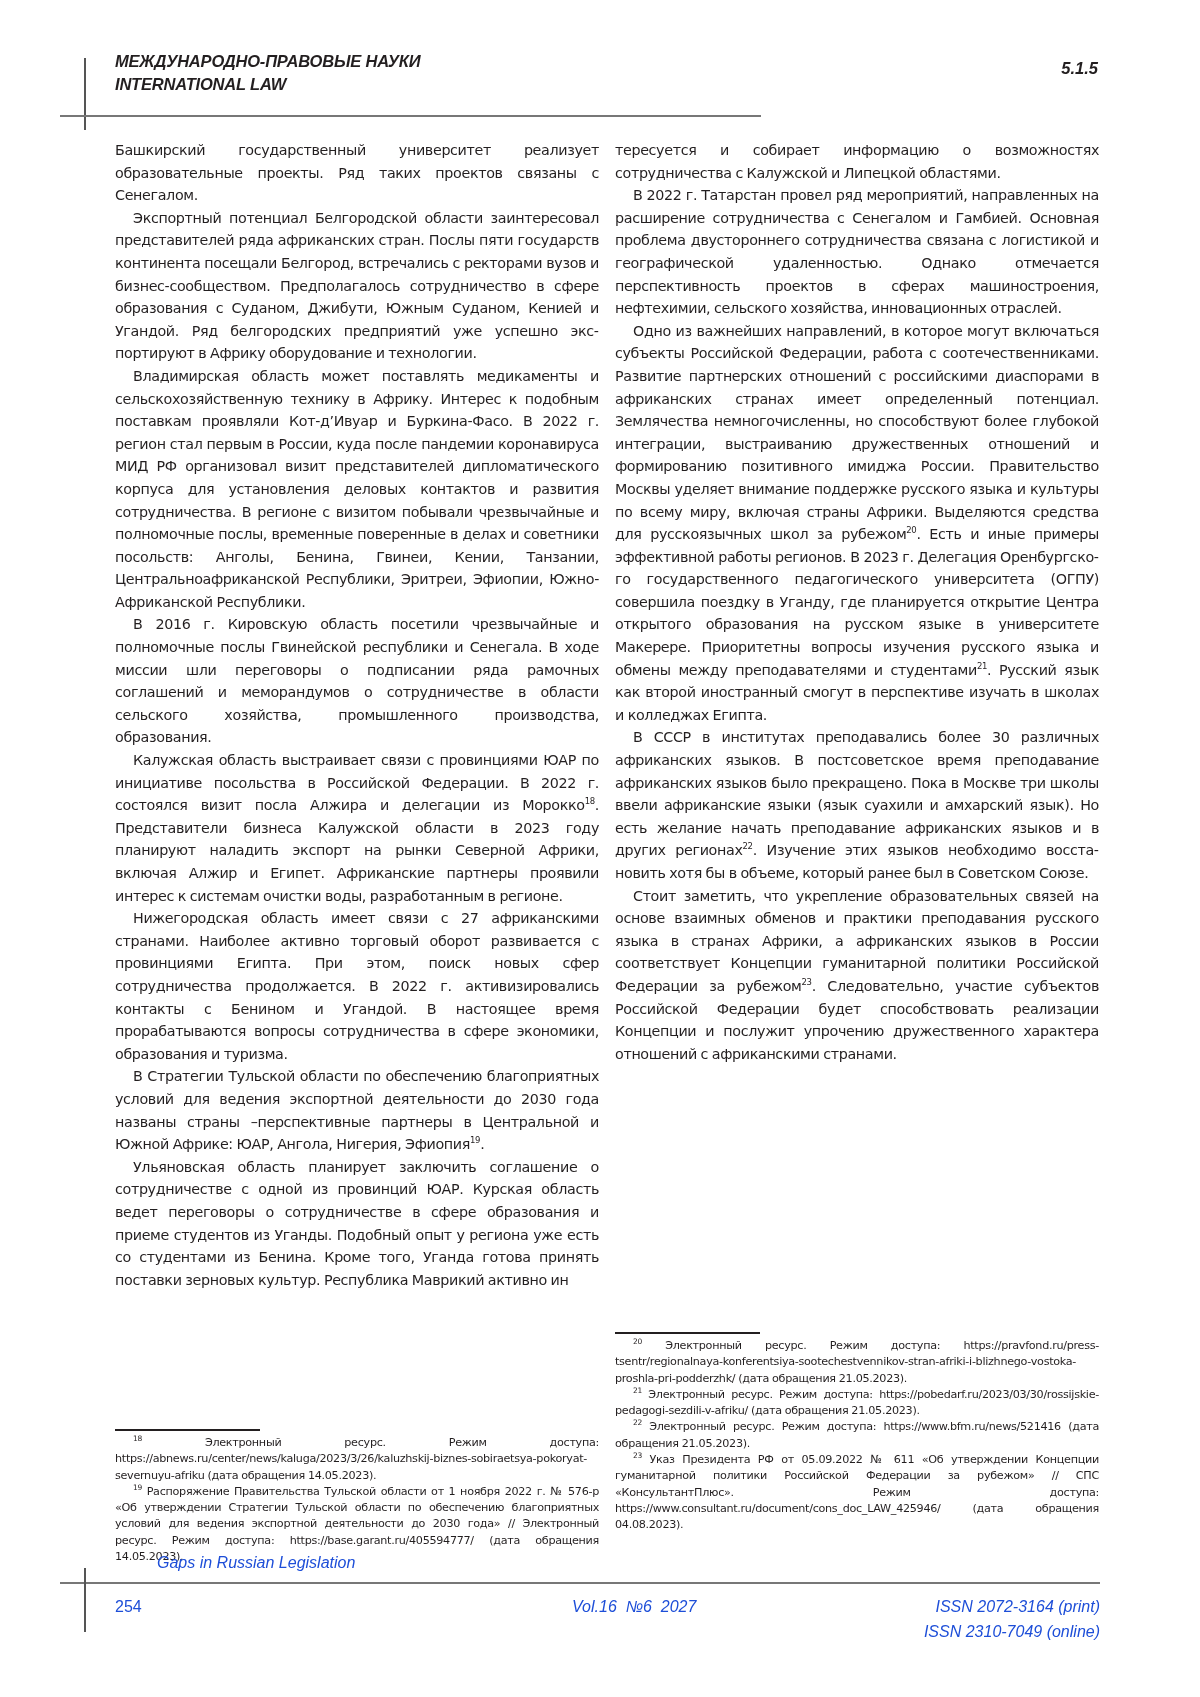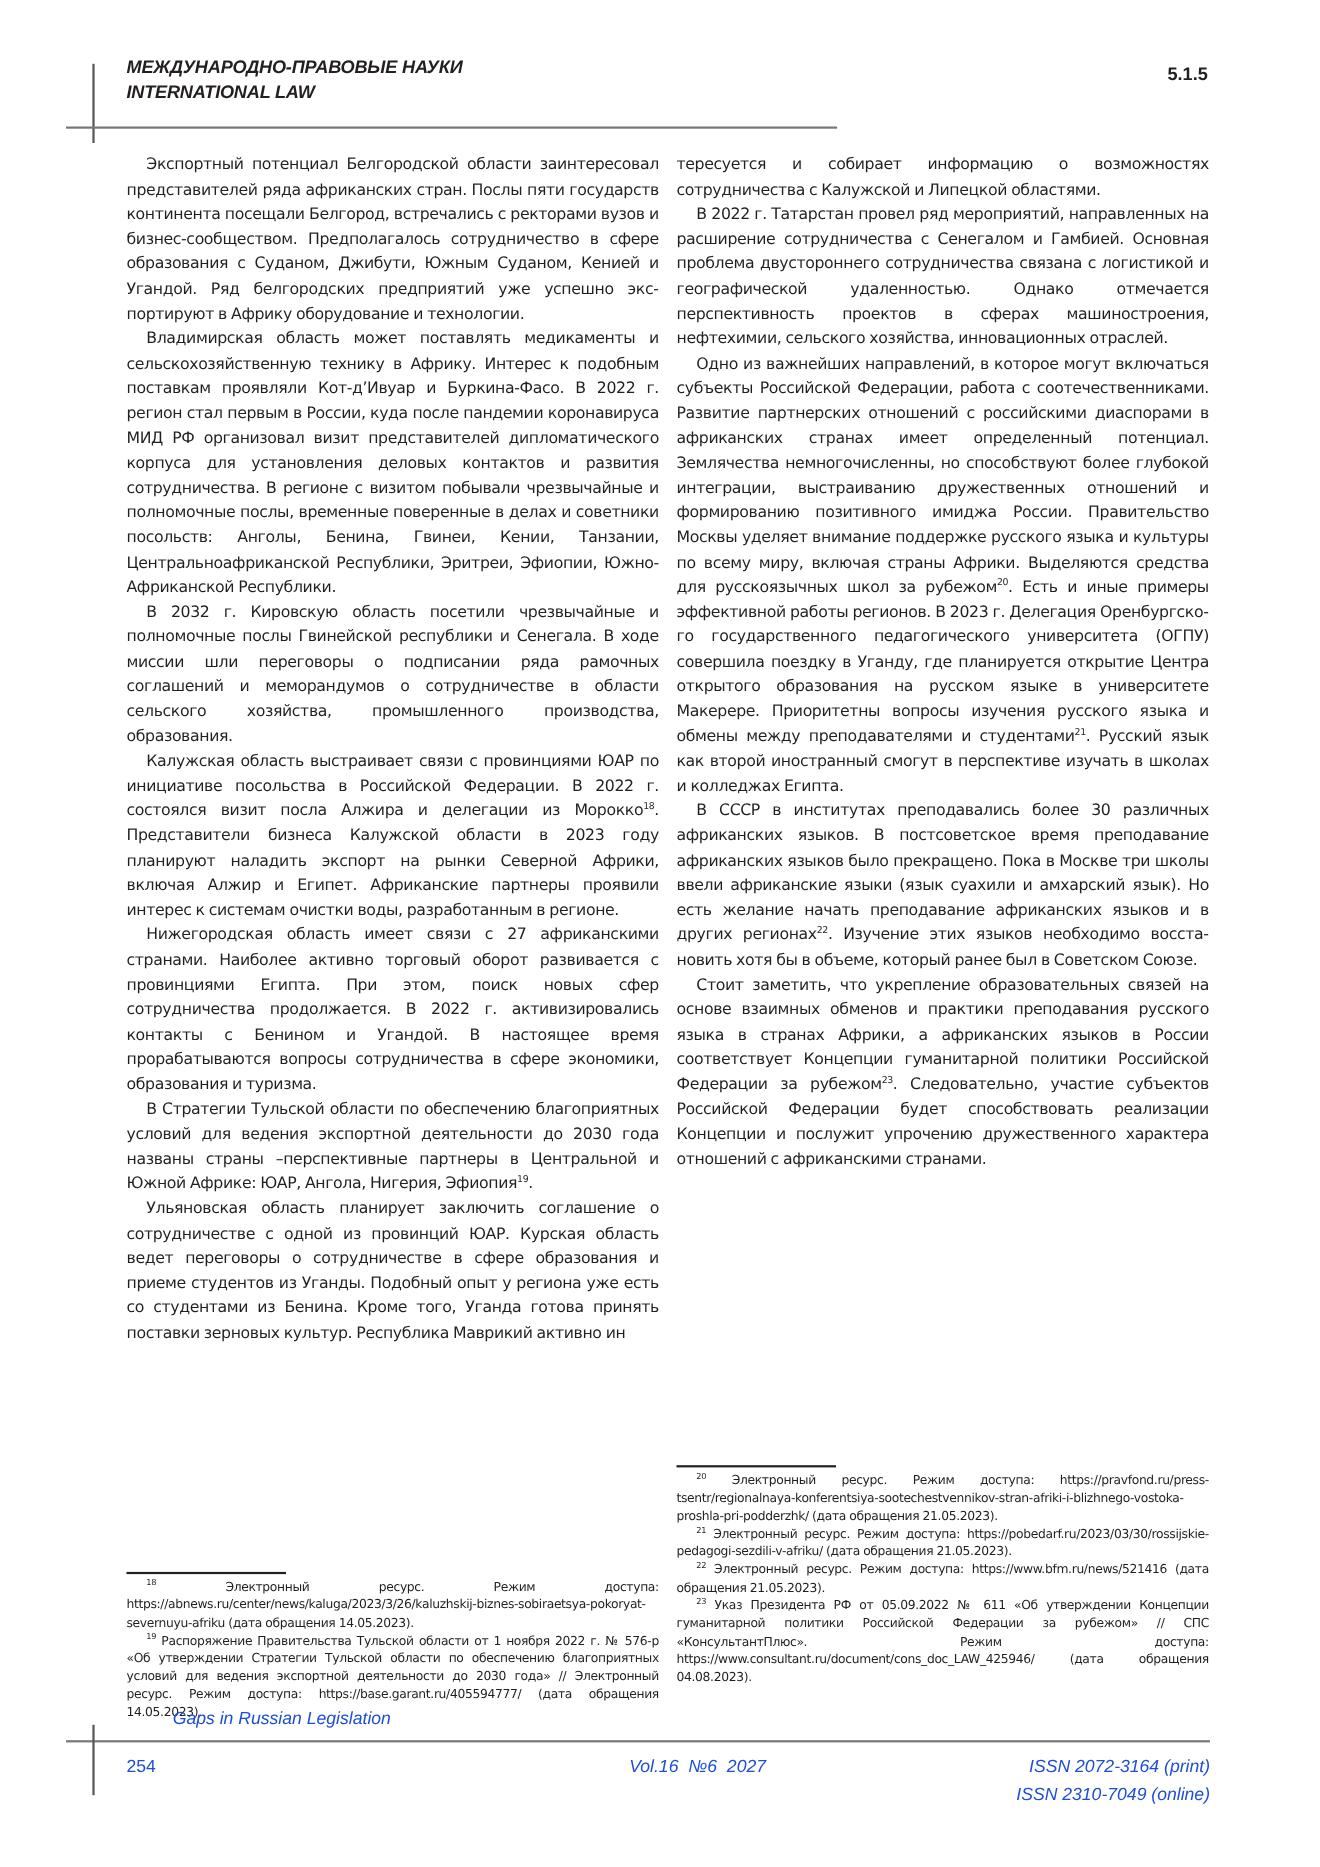--- a/index.html
+++ b/index.html
@@ -3,21 +3,21 @@
   <meta charset="utf-8">
   <style>
     html, body { margin: 0; padding: 0; background: #ffffff; }
     body { width: 1200px; height: 1697px; position: relative; overflow: hidden; color: #231f20; }
     .page { position: absolute; left: 0; top: 0; width: 1200px; height: 1652px; }
 
     
     .header-vline { position: absolute; left: 84px; top: 58px; width: 2px; height: 72px; background: #555; }
     .header-hline { position: absolute; left: 60px; top: 115px; width: 701px; height: 2px; background: #777; }
     .header-title { position: absolute; left: 115px; top: 50px; font-family: "Liberation Sans", sans-serif; font-style: italic; font-weight: bold; font-size: 16.5px; line-height: 23px; color: #231f20; letter-spacing: -0.2px; }
-    .header-code { position: absolute; right: 102px; top: 59px; font-family: "Liberation Sans", sans-serif; font-weight: bold; font-size: 16.5px; color: #231f20; }
+    .header-code { position: absolute; right: 102px; top: 59px; font-family: "Liberation Sans", sans-serif; font-style: italic; font-weight: bold; font-size: 16.5px; color: #231f20; }
 
     
     .col { position: absolute; top: 139px; width: 484px; font-family: "DejaVu Sans", sans-serif; font-size: 14.3px; line-height: 22.6px; text-align: justify; hyphens: manual; color: #231f20; letter-spacing: -0.35px; word-spacing: -0.5px; }
     .col-left { left: 115px; }
     .col-right { left: 615px; }
     .col p { margin: 0; text-indent: 18px; }
     .col p.cont { text-indent: 0; }
     sup { font-size: 8.5px; line-height: 0; vertical-align: super; }
 
     
@@ -44,23 +44,24 @@
 
   <div class="header-vline"></div>
   <div class="header-hline"></div>
   <div class="header-title">
     <div>МЕЖДУНАРОДНО-ПРАВОВЫЕ НАУКИ</div>
     <div>INTERNATIONAL LAW</div>
   </div>
   <div class="header-code">5.1.5</div>
 
   <div class="col col-left">
+    <p class="cont">Башкирский государственный университет реализует образовательные проекты. Ряд таких проектов связа­ны с Сенегалом.</p>
     <p>Экспортный потенциал Белгородской области заин­тересовал представителей ряда африканских стран. Послы пяти государств континента посещали Белгород, встречались с ректорами вузов и бизнес-сообществом. Предполагалось сотрудничество в сфере образования с Суданом, Джибути, Южным Суданом, Кенией и Уган­дой. Ряд белгородских предприятий уже успешно экс­портируют в Африку оборудование и технологии.</p>
     <p>Владимирская область может поставлять медика­менты и сельскохозяйственную технику в Африку. Ин­терес к подобным поставкам проявляли Кот-д’Ивуар и Буркина-Фасо. В 2022 г. регион стал первым в России, куда после пандемии коронавируса МИД РФ органи­зовал визит представителей дипломатического кор­пуса для установления деловых контактов и развития сотрудничества. В регионе с визитом побывали чрез­вычайные и полномочные послы, временные пове­ренные в делах и советники посольств: Анголы, Бени­на, Гвинеи, Кении, Танзании, Центральноафриканской Республики, Эритреи, Эфиопии, Южно-Африканской Республики.</p>
-    <p>В 2032 г. Кировскую область посетили чрезвычайные и полномочные послы Гвинейской республики и Се­негала. В ходе миссии шли переговоры о подписании ряда рамочных соглашений и меморандумов о сотруд­ничестве в области сельского хозяйства, промышлен­ного производства, образования.</p>
+    <p>В 2016 г. Кировскую область посетили чрезвычайные и полномочные послы Гвинейской республики и Се­негала. В ходе миссии шли переговоры о подписании ряда рамочных соглашений и меморандумов о сотруд­ничестве в области сельского хозяйства, промышлен­ного производства, образования.</p>
     <p><span>Калужская область выстраивает связи с провин­циями ЮАР по инициативе посольства в Российской Федерации. В 2022 г. состоялся визит посла Алжира и делегации из Морокко</span><sup>18</sup><span>. Представители бизнеса Калужской области в 2023 году планируют наладить экспорт на рынки Северной Африки, включая Алжир и Египет. Африканские партнеры проявили интерес к си­стемам очистки воды, разработанным в регионе.</span></p>
     <p>Нижегородская область имеет связи с 27 африкан­скими странами. Наиболее активно торговый оборот развивается с провинциями Египта. При этом, поиск новых сфер сотрудничества продолжается. В 2022 г. активизировались контакты с Бенином и Угандой. В настоящее время прорабатываются вопросы сотруд­ничества в сфере экономики, образования и туризма.</p>
     <p><span>В Стратегии Тульской области по обеспечению благо­приятных условий для ведения экспортной деятельно­сти до 2030 года названы страны –перспективные пар­тнеры в Центральной и Южной Африке: ЮАР, Ангола, Нигерия, Эфиопия</span><sup>19</sup><span>.</span></p>
     <p>Ульяновская область планирует заключить согла­шение о сотрудничестве с одной из провинций ЮАР. Курская область ведет переговоры о сотрудничестве в сфере образования и приеме студентов из Уганды. Подобный опыт у региона уже есть со студентами из Бенина. Кроме того, Уганда готова принять поставки зерновых культур. Республика Маврикий активно ин­</p>
   </div>
 
   <div class="fn-left">
     <div class="fn-rule"></div>
     <p class="fn"><sup>18</sup> <span>Электронный ресурс. Режим доступа: https://abnews.ru/center/news/kaluga/2023/3/26/kaluzhskij-biznes-sobiraetsya-pokoryat-severnuyu-afriku (дата обращения 14.05.2023).</span></p>
     <p class="fn"><sup>19</sup> <span>Распоряжение Правительства Тульской области от 1 ноября 2022 г. № 576-р «Об утверждении Стратегии Тульской области по обеспе­чению благоприятных условий для ведения экспортной деятельно­сти до 2030 года» // Электронный ресурс. Режим доступа: https://base.garant.ru/405594777/ (дата обращения 14.05.2023).</span></p>

